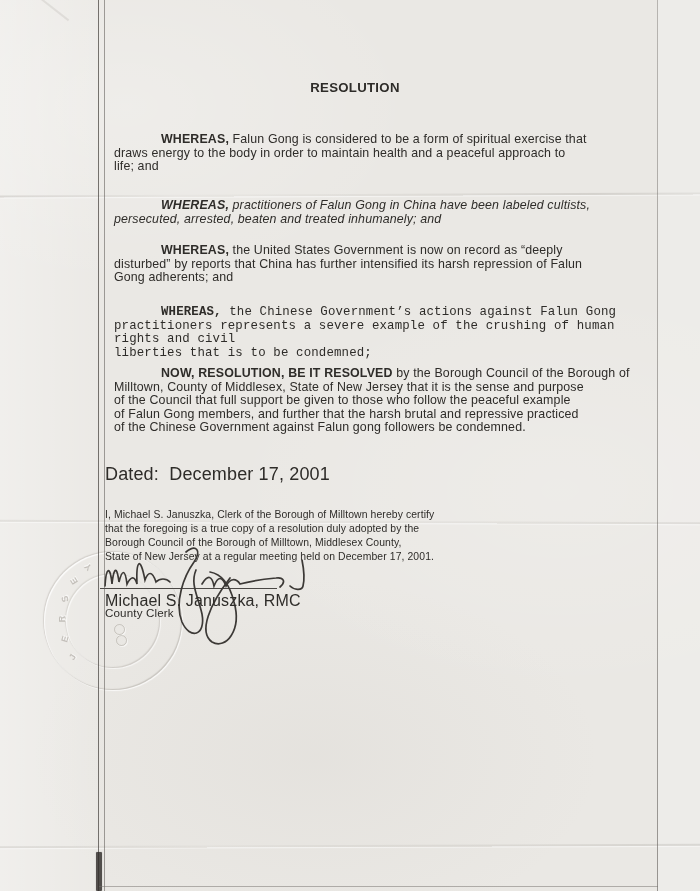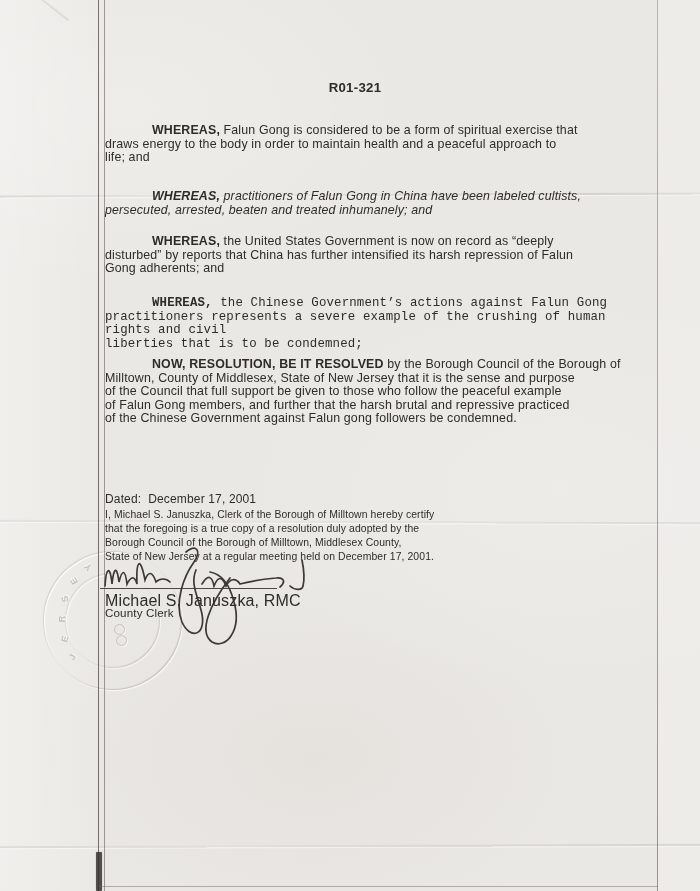--- a/index.html
+++ b/index.html
@@ -26,24 +26,24 @@
   .crease{position:absolute;height:2px;box-shadow:0 1px 1px rgba(255,255,255,.55);}
   #crease-top{left:0;top:194px;width:700px;transform:rotate(-.25deg);
     background:linear-gradient(90deg, rgba(125,120,112,.20), rgba(125,120,112,.04) 25%, rgba(125,120,112,.09) 55%, rgba(125,120,112,.20) 85%, rgba(125,120,112,.10));}
   #crease-mid{left:0;top:521px;width:700px;transform:rotate(.2deg);
     background:linear-gradient(90deg, rgba(125,120,112,.12), rgba(125,120,112,.03) 35%, rgba(125,120,112,.10) 80%, rgba(125,120,112,.14));}
   #crease-bottom{left:0;top:845px;width:700px;transform:rotate(-.2deg);
     background:linear-gradient(90deg, rgba(125,120,112,.16), rgba(125,120,112,.05) 30%, rgba(125,120,112,.12) 65%, rgba(125,120,112,.18));}
   #crease-corner{left:24px;top:4px;width:50px;height:1.6px;transform:rotate(38deg);background:rgba(125,120,112,.14);}
   
   #doc-title{left:105px;top:80px;width:500px;text-align:center;font-weight:bold;font-size:13.2px;line-height:15.5px;letter-spacing:.3px;}
-  .para{position:absolute;left:105px;width:535px;font-size:12.4px;line-height:13.6px;letter-spacing:.15px;white-space:pre-line;text-indent:47px;margin:0;}
+  .para{position:absolute;left:105px;width:535px;font-size:12.4px;line-height:13.6px;letter-spacing:.15px;white-space:pre-line;text-indent:47px;margin:9px;}
   .para .lead{font-weight:bold;}
   #para-1{top:124px;} #para-2{top:190px;font-style:italic;} #para-3{top:235px;} #para-4{top:297px;font-family:Liberation Mono, monospace;} #para-5{top:358px;}
-  #dated-line{left:105px;top:492px;font-size:12px;letter-spacing:.15px;white-space:pre-line;}
+  #dated-line{left:105px;top:464px;font-size:18px;letter-spacing:.15px;white-space:pre-line;}
   #certification{left:105px;top:508px;width:420px;font-size:10.4px;line-height:14px;letter-spacing:.1px;white-space:pre-line;}
   #signature-rule{left:100px;top:588px;width:177px;height:1.3px;background:#4b4845;}
   #signature-svg{left:90px;top:544px;}
   #signer-name{left:105px;top:592px;font-size:16px;letter-spacing:.15px;}
   #signer-title{left:105px;top:606px;font-size:11.6px;letter-spacing:.15px;}
   
   #seal{left:44px;top:552px;width:138px;height:138px;}
   .seal-ring{position:absolute;border-radius:50%;}
   #seal-outer{inset:0;
     box-shadow:inset 1px 1px 1px rgba(255,255,255,.85), inset -1px -1px 1px rgba(150,144,136,.38),
@@ -71,21 +71,21 @@
   <span class="seal-letter" style="left:18px;top:82px;transform:rotate(-74deg);">E</span>
   <span class="seal-letter" style="left:15px;top:62px;transform:rotate(-90deg);">R</span>
   <span class="seal-letter" style="left:18px;top:42px;transform:rotate(-106deg);">S</span>
   <span class="seal-letter" style="left:27px;top:24px;transform:rotate(-122deg);">E</span>
   <span class="seal-letter" style="left:41px;top:10px;transform:rotate(-138deg);">Y</span>
   <span class="seal-mark" style="left:70px;top:72px;"></span>
   <span class="seal-mark" style="left:72px;top:83px;"></span>
 </div>
 
 <div class="abs" id="doc-title">
-  <div>R01-321</div>
+  <div>RESOLUTION</div>
 </div>
 
 <p class="para" id="para-1"><span class="lead">WHEREAS,</span><span> Falun Gong is considered to be a form of spiritual exercise that
 draws energy to the body in order to maintain health and a peaceful approach to
 life; and</span></p>
 
 <p class="para" id="para-2"><span class="lead">WHEREAS,</span><span> practitioners of Falun Gong in China have been labeled cultists,
 persecuted, arrested, beaten and treated inhumanely; and</span></p>
 
 <p class="para" id="para-3"><span class="lead">WHEREAS,</span><span> the United States Government is now on record as “deeply

